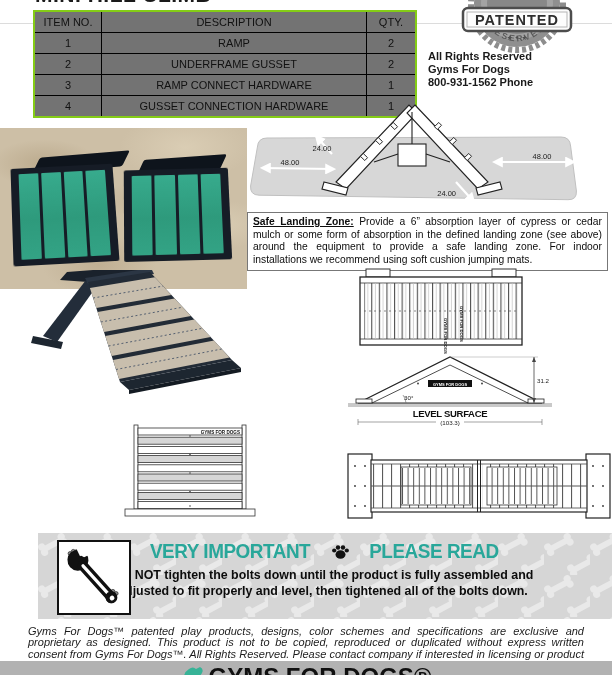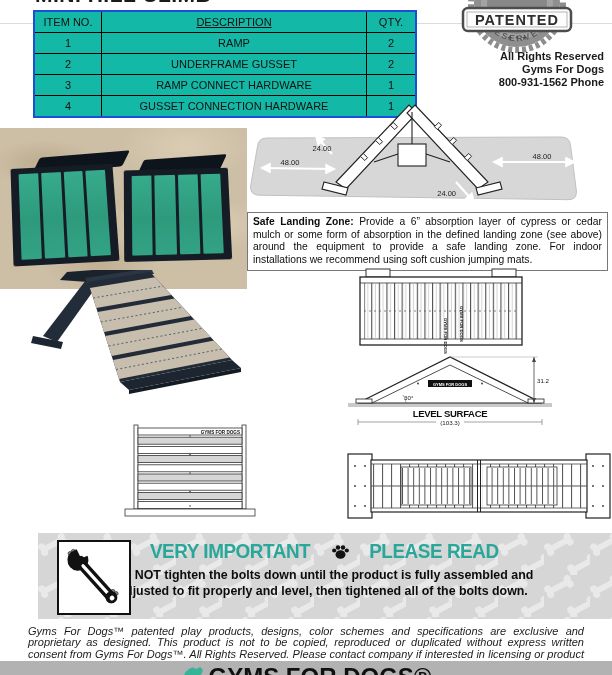--- a/index.html
+++ b/index.html
@@ -3,32 +3,32 @@
 <meta charset="utf-8">
 <style>
   html,body{margin:0;padding:0;background:#fff;}
   .page{position:relative;width:612px;height:675px;overflow:hidden;background:#fff;
         font-family:"Liberation Sans",sans-serif;color:#111;}
   .abs{position:absolute;}
   
   .page-title{top:-17px;left:35px;font-size:21px;font-weight:bold;letter-spacing:.5px;color:#1a1a1a;}
   .hr-faint{top:23px;left:0;width:612px;height:1px;background:#dcdcdc;}
   
-  table.parts{position:absolute;left:33px;top:10px;border-collapse:collapse;background:#14b8a6;
-              border:2px solid #1d4ed8;font-size:11px;}
+  table.parts{position:absolute;left:33px;top:10px;border-collapse:collapse;background:#737373;
+              border:2px solid #84cc16;font-size:11px;}
   table.parts th,table.parts td{border:1px solid #000;text-align:center;padding:0 4px;height:20px;}
   table.parts th{font-weight:normal;font-size:11px;}
-  .col-item{width:58px;}.col-desc{width:256px;text-decoration:underline;}.col-qty{width:40px;}
-  
-  .contact{left:428px;top:50px;width:176px;text-align:right;font-weight:bold;
+  .col-item{width:58px;}.col-desc{width:256px;}.col-qty{width:40px;}
+  
+  .contact{left:428px;top:50px;width:176px;text-align:left;font-weight:bold;
            font-size:11px;line-height:13px;color:#1a1a1a;}
   
   .note{left:247px;top:212px;width:349px;border:1.5px solid #777;padding:3px 5px 4px 5px;
         font-size:10.3px;line-height:12.5px;text-align:justify;color:#0d0d0d;background:#fff;}
-  .note b{font-weight:bold;}
+  .note b{font-weight:bold;text-decoration:underline;}
   
   .photo{left:0;top:128px;width:247px;height:161px;background-color:#cdbfa6;overflow:hidden;
      background-image:
        radial-gradient(ellipse 90px 40px at 18% 22%, #bcab8e 0%, rgba(0,0,0,0) 60%),
        radial-gradient(ellipse 110px 55px at 75% 12%, #dacdb4 0%, rgba(0,0,0,0) 60%),
        radial-gradient(ellipse 95px 50px at 40% 85%, #c0af93 0%, rgba(0,0,0,0) 60%),
        radial-gradient(ellipse 80px 40px at 90% 60%, #d8cbb2 0%, rgba(0,0,0,0) 60%),
        radial-gradient(ellipse 60px 30px at 55% 45%, #c6b69b 0%, rgba(0,0,0,0) 60%);}
   .bar{position:absolute;background:#0e141c;border-radius:2px;}
   .panel{position:absolute;background:#161c26;border-radius:2px;display:flex;gap:3px;padding:6px 8px;box-sizing:border-box;}

